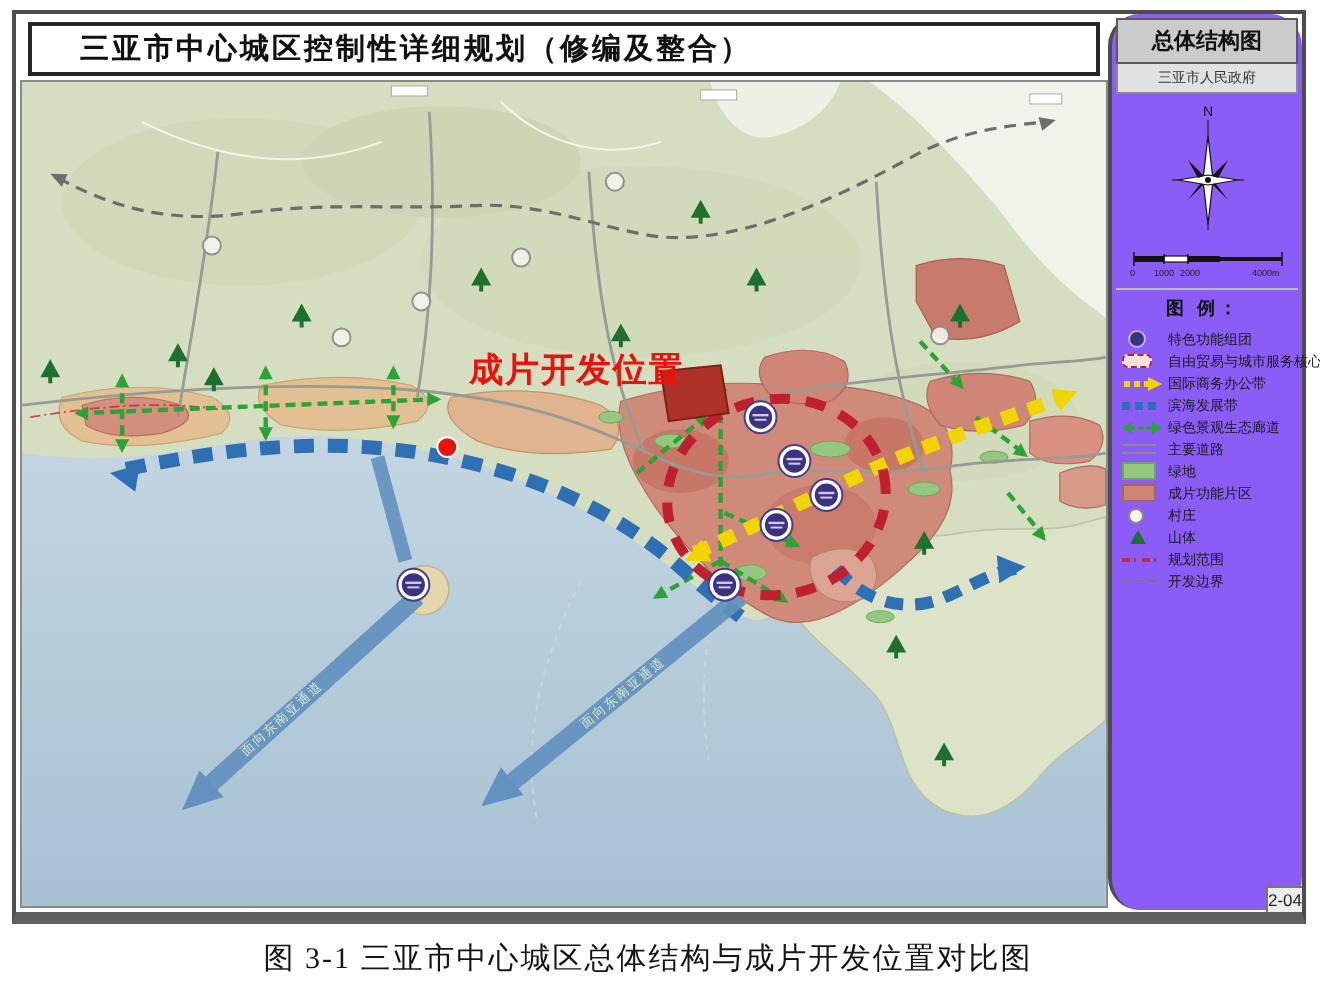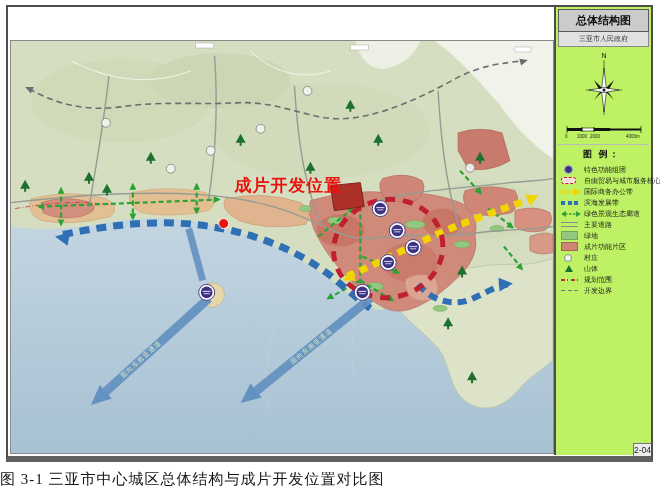--- a/index.html
+++ b/index.html
@@ -17,21 +17,21 @@
     border:2px solid #262626; box-sizing:border-box; background:#fff;
     display:flex; align-items:center; padding-left:24px;
     font-weight:bold; font-size:14.5px; letter-spacing:1.5px; color:#111;
   }
   #map-wrap {
     position:absolute; left:2px; top:33px; width:544px; height:414px;
     border:1px solid #8a8a8a; box-sizing:border-box; background:#d6dec2;
   }
   #side-panel {
     position:absolute; left:546px; top:0; width:97px; height:448px;
-    border-left:2px solid #4d4d4d; box-sizing:border-box; background:#bef264;
+    border-left:2px solid #4d4d4d; box-sizing:border-box; background:#8b5cf6;border-radius:16px;
   }
   .sp-head {
     margin:2px 2px 0 2px; border:1px solid #5a5a5a; background:#cbcbcb;
     text-align:center; font-weight:bold; font-size:11px; padding:3px 0; color:#111;
   }
   .sp-agency {
     margin:0 2px; border:1px solid #8a8a8a; border-top:none; background:#e1e1e1;
     text-align:center; font-size:7px; padding:2px 0; color:#333;
   }
   .sp-compass { height:74px; display:flex; justify-content:center; margin-top:2px; }
@@ -50,29 +50,30 @@
   .ic-pink  { width:15px; height:7px; background:#cf8576; border:0.5px solid #a96557; }
   .ic-vill  { width:6px; height:6px; border-radius:50%; border:1.2px solid #8a8a8a; background:#f4f4ee; margin-left:3px;}
   .ic-tree  { width:0; height:0; border-left:4px solid transparent; border-right:4px solid transparent; border-bottom:7px solid #1e7030; margin-left:4px;}
   .ic-rdash { width:18px; height:2px; background:repeating-linear-gradient(90deg,#c03040 0 4px,transparent 4px 6px,#c03040 6px 7px,transparent 7px 10px); }
   .ic-gdash { width:18px; height:1.5px; background:repeating-linear-gradient(90deg,#777 0 4px,transparent 4px 6.5px); }
   #page-num {
     position:absolute; right:0; bottom:0; border:1px solid #777; border-right:none; border-bottom:none;
     background:#ececec; font-size:8.5px; padding:1px 0; color:#222;
   }
   #caption {
-    position:absolute; left:0; top:470px; width:624px; 
-    font-family:"Liberation Serif", serif; font-size:15px; color:#141414; letter-spacing:1px;
+    position:absolute; left:0; top:470px; width:624px; text-align:center;
+    font-family:"Liberation Serif", serif; font-size:15px; color:#141414; letter-spacing:1px;padding-left:12px;
   }
 </style>
 </head>
 <body>
 
 <div id="frame">
 
+  <div id="title-box">三亚市中心城区控制性详细规划（修编及整合）</div>
 
   <div id="map-wrap">
   <svg width="542" height="412" viewBox="0 0 543 413">
     <defs>
       <linearGradient id="seaG" x1="0" y1="0" x2="0" y2="1">
         <stop offset="0" stop-color="#c3d5e1"></stop>
             <stop offset="1" stop-color="#a7c1d3"></stop>
       </linearGradient>
       <polygon id="sah" points="0,0 -20,-9 -20,9" fill="#6391c0"></polygon>
       <polygon id="bah" points="0,0 -14,-7 -14,7" fill="#2f6fb3"></polygon>

